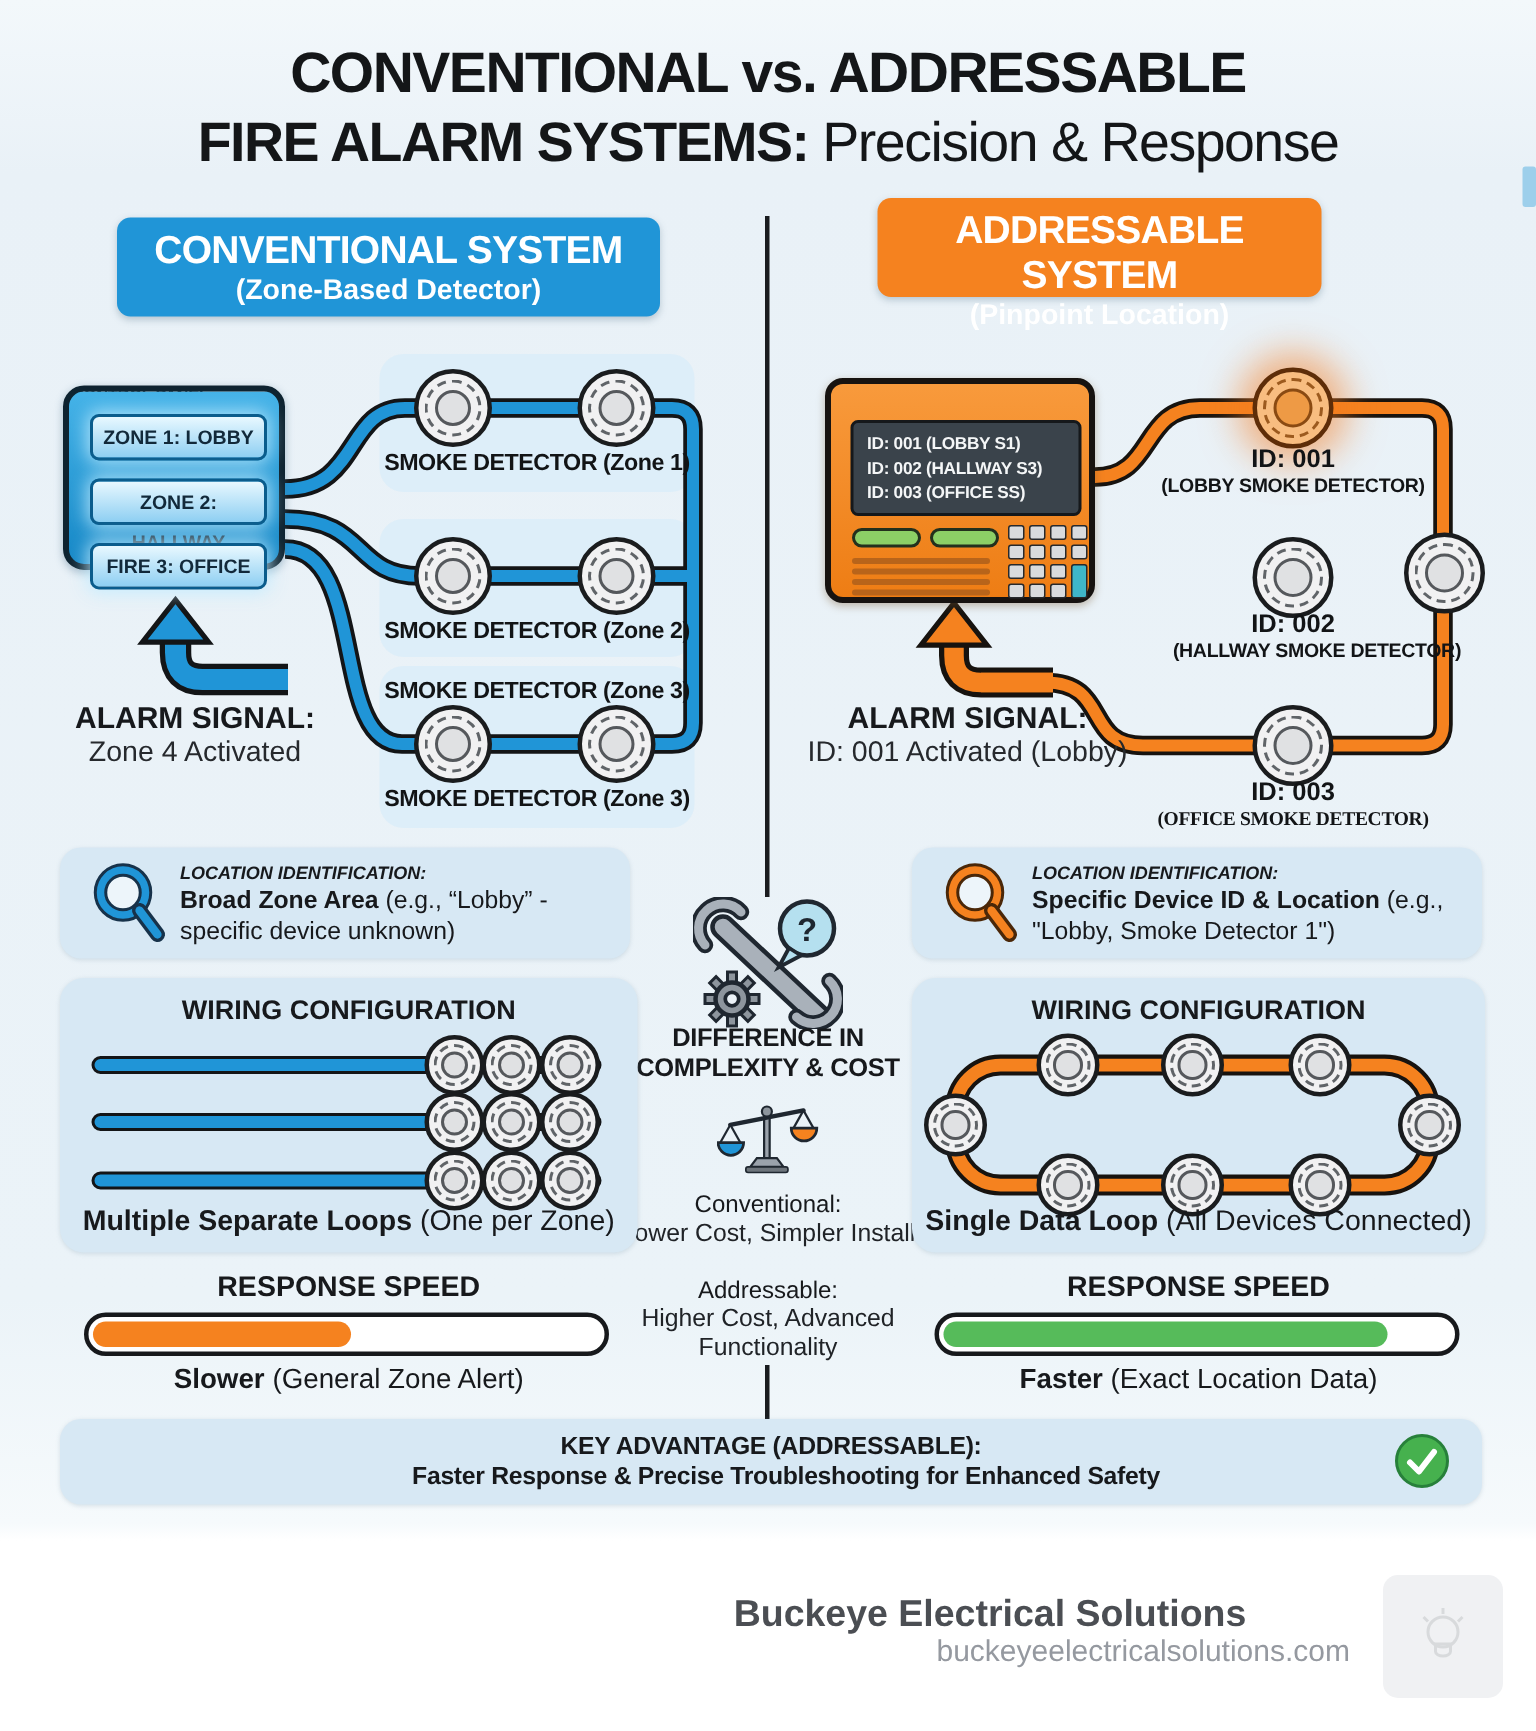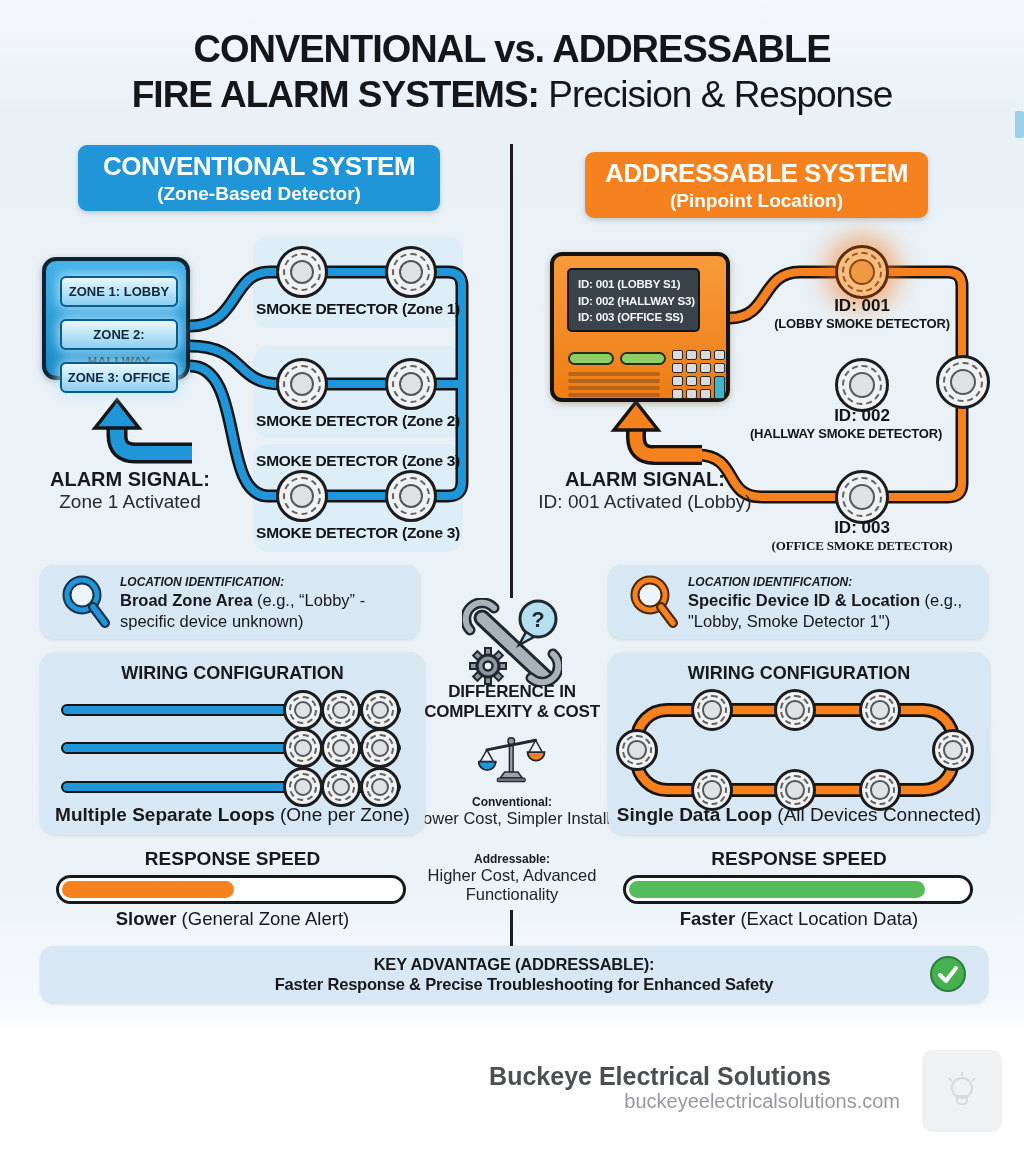--- a/index.html
+++ b/index.html
@@ -31,21 +31,21 @@
   
   .cp-label { font-size:11px; font-weight:800; letter-spacing:-0.2px;margin-top:26px; }
   .panel-blue { background:linear-gradient(180deg,#45b3e8,#1587c6); border:4px solid #0e2330;
                 border-radius:14px; box-shadow:0 2px 6px rgba(60,100,130,.4); }
   .zonebox { position:absolute; left:14px; width:118px; height:31px; border-radius:6px;
              background:linear-gradient(180deg,#e8f8ff,#8ecff2); border:2px solid #0a5c8c;
              font-size:13px; font-weight:800; color:#12293a; text-align:center; line-height:27px;
              box-shadow:0 0 12px 2px rgba(190,235,255,.85); }
   .panel-orange { background:linear-gradient(180deg,#f89a3c,#ee7d14); border:4px solid #171310;
                   border-radius:12px; box-shadow:0 2px 6px rgba(120,90,50,.4); }
-  .screen { position:absolute; left:13px; top:12px; width:133px; height:64px; background:#3a434b;
+  .screen { position:absolute; left:13px; top:24px; width:154px; height:64px; background:#3a434b;
             border:2px solid #15181b; border-radius:5px; padding:6px 9px; }
   .screen div { font-size:11.5px; font-weight:700; color:#f4f6f7; letter-spacing:-0.2px; line-height:1.45; white-space:nowrap; }
   .gbtn { position:absolute; height:13px; background:#8ccf66; border:2px solid #23301d; border-radius:7px; }
   .pline { position:absolute; height:4px; background:#b8641a; border-radius:2px; }
   .keypad { position:absolute; display:grid; grid-template-columns:repeat(4,11px); grid-auto-rows:10px; gap:3px; }
   .key { background:#d9dbdd; border:1.5px solid #26292c; border-radius:2px; }
   .key-teal { background:#3fb6c9; grid-column:4; grid-row:3 / span 2; }
 
   
   .det { position:absolute; border-radius:50%; background:#f1f1f2; border:3px solid #1a1c1e; }
@@ -69,21 +69,21 @@
   .loc-title { font-size:12px; font-weight:800; line-height:1.25;font-style:italic; }
   .loc-body { font-size:16.5px; font-weight:500; line-height:1.25; }
   .hl { font-weight:800; }
 
   .wir-title { font-size:18px; font-weight:800; }
   .wirebar { position:absolute; height:12px; background:#2095d7; border:2.5px solid #131517; border-radius:8px; }
   .caption { font-size:19px; font-weight:500; }
 
   
   .midtext { font-size:17px; font-weight:800; letter-spacing:-0.2px; line-height:1.18; }
-  .costlabel { font-size:12px; font-weight:700; }
+  .costlabel { font-size:16px; font-weight:400; }
   .costdetail { font-size:16.5px; font-weight:500; line-height:1.18; color:#202327; }
 
   
   .speedtitle { font-size:19px; font-weight:800; }
   .speedbar { position:absolute; height:29px; background:#fff; border:3px solid #17191c; border-radius:16px; }
   .speedfill { position:absolute; left:3px; top:3px; bottom:3px; border-radius:11px; }
   .speedcap { font-size:18.5px; font-weight:500; }
 
   .ka-line1 { font-size:16.5px; font-weight:800; letter-spacing:-0.2px; }
   .ka-line2 { font-size:16.5px; font-weight:700; letter-spacing:-0.2px; }
@@ -104,21 +104,21 @@
   </div>
 
   <div class="abs vline" style="top:144px;height:454px;"></div>
   <div class="abs vline" style="top:910px;height:36px;"></div>
   <div class="abs" style="left:1015px;top:111px;width:9px;height:27px;background:#9dcfeb;border-radius:2px;"></div>
 
   <div class="abs pill pill-blue" style="left:78px;top:145px;width:362px;height:66px;">
     <div class="l1">CONVENTIONAL SYSTEM</div>
     <div class="l2">(Zone-Based Detector)</div>
   </div>
-  <div class="abs pill pill-orange" style="left:585px;top:152px;width:343px;height:66px;">
+  <div class="abs pill pill-orange" style="left:585px;top:132px;width:296px;height:66px;">
     <div class="l1">ADDRESSABLE SYSTEM</div>
     <div class="l2">(Pinpoint Location)</div>
   </div>
 
   <div class="abs cp-label" style="left:48px;top:232px;">CONTROL PANEL</div>
 
   <div class="abs groupbox" style="left:253px;top:236px;width:210px;height:92px;"></div>
   <div class="abs groupbox" style="left:253px;top:346px;width:210px;height:92px;"></div>
   <div class="abs groupbox" style="left:253px;top:444px;width:210px;height:108px;"></div>
 
@@ -128,37 +128,37 @@
     <path d="M190,116 C245,116 235,154 280,154 H458" fill="none" stroke="#131517" stroke-width="13"></path>
     <path d="M190,116 C245,116 235,154 280,154 H458" fill="none" stroke="#2095d7" stroke-width="8"></path>
     <path d="M192,223 H135 Q117,223 117,205 V196" fill="none" stroke="#131517" stroke-width="21"></path>
     <path d="M192,223 H135 Q117,223 117,205 V196" fill="none" stroke="#2095d7" stroke-width="14"></path>
     <polygon points="95,198 139,198 117,170" fill="#2095d7" stroke="#131517" stroke-width="3.5"></polygon>
   </svg>
 
   <div class="abs panel-blue" style="left:42px;top:257px;width:148px;height:123px;">
     <div class="zonebox" style="top:15px;">ZONE 1: LOBBY</div>
     <div class="zonebox" style="top:58px;">ZONE 2: HALLWAY</div>
-    <div class="zonebox" style="top:101px;">ZONE 3: OFFICE</div>
+    <div class="zonebox" style="top:101px;">FIRE 3: OFFICE</div>
   </div>
 
   <span class="det" style="left:276px;top:246px;width:52px;height:52px;"></span>
   <span class="det" style="left:385px;top:246px;width:52px;height:52px;"></span>
   <span class="det" style="left:276px;top:358px;width:52px;height:52px;"></span>
   <span class="det" style="left:385px;top:358px;width:52px;height:52px;"></span>
   <span class="det" style="left:276px;top:470px;width:52px;height:52px;"></span>
   <span class="det" style="left:385px;top:470px;width:52px;height:52px;"></span>
 
   <div class="abs c detlabel" style="left:253px;top:300px;width:210px;">SMOKE DETECTOR (Zone 1)</div>
   <div class="abs c detlabel" style="left:253px;top:412px;width:210px;">SMOKE DETECTOR (Zone 2)</div>
   <div class="abs c detlabel" style="left:253px;top:452px;width:210px;">SMOKE DETECTOR (Zone 3)</div>
   <div class="abs c detlabel" style="left:253px;top:524px;width:210px;">SMOKE DETECTOR (Zone 3)</div>
 
   <div class="abs c alarmtitle" style="left:25px;top:468px;width:210px;">ALARM SIGNAL:</div>
-  <div class="abs c alarmdetail" style="left:25px;top:491px;width:210px;">Zone 1 Activated</div>
+  <div class="abs c alarmdetail" style="left:25px;top:491px;width:210px;">Zone 4 Activated</div>
 
   <div class="abs cp-label" style="left:570px;top:232px;">CONTROL PANEL</div>
 
   <svg class="abs" style="left:512px;top:230px;" width="512" height="330" viewBox="0 0 512 330">
     <path d="M218,88 C258,88 248,42 288,42 H436 Q450,42 450,56 V253 Q450,267 436,267 H250 C210,267 228,225 185,225" fill="none" stroke="#17130f" stroke-width="13"></path>
     <path d="M218,88 C258,88 248,42 288,42 H436 Q450,42 450,56 V253 Q450,267 436,267 H250 C210,267 228,225 185,225" fill="none" stroke="#f5821f" stroke-width="8"></path>
     <path d="M190,225 H142 Q124,225 124,207 V198" fill="none" stroke="#17130f" stroke-width="20"></path>
     <path d="M190,225 H142 Qu124,225 124,207 V198" fill="none" stroke="#f5821f" stroke-width="13"></path>
     <path d="M190,225 H142 Q124,225 124,207 V198" fill="none" stroke="#f5821f" stroke-width="13"></path>
     <polygon points="102,200 146,200 124,172" fill="#f5821f" stroke="#17130f" stroke-width="3.5"></polygon>
@@ -196,21 +196,21 @@
   </div>
 
   <span class="det det-alarm" style="left:835px;top:245px;width:54px;height:54px;"></span>
   <span class="det" style="left:835px;top:358px;width:54px;height:54px;"></span>
   <span class="det" style="left:936px;top:355px;width:54px;height:54px;"></span>
   <span class="det" style="left:835px;top:470px;width:54px;height:54px;"></span>
 
   <div class="abs c idlabel" style="left:742px;top:296px;width:240px;">ID: 001</div>
   <div class="abs c idname" style="left:742px;top:316px;width:240px;">(LOBBY SMOKE DETECTOR)</div>
   <div class="abs c idlabel" style="left:742px;top:406px;width:240px;">ID: 002</div>
-  <div class="abs c idname" style="left:726px;top:426px;width:240px;">(HALLWAY SMOKE DETECTOR)</div>
+  <div class="abs c idname" style="left:758px;top:426px;width:240px;">(HALLWAY SMOKE DETECTOR)</div>
   <div class="abs c idlabel" style="left:742px;top:518px;width:240px;">ID: 003</div>
   <div class="abs c idname" style="left:742px;top:538px;width:240px;font-family:Liberation Serif, serif;">(OFFICE SMOKE DETECTOR)</div>
 
   <div class="abs c alarmtitle" style="left:525px;top:468px;width:240px;">ALARM SIGNAL:</div>
   <div class="abs c alarmdetail" style="left:525px;top:491px;width:240px;">ID: 001 Activated (Lobby)</div>
 
   <div class="abs infobox" style="left:40px;top:565px;width:380px;height:74px;">
     <svg class="abs" style="left:18px;top:8px;" width="54" height="60" viewBox="0 0 54 60">
       <circle cx="24" cy="22" r="15" fill="rgba(255,255,255,.55)" stroke="#17324a" stroke-width="9"></circle>
       <circle cx="24" cy="22" r="15" fill="none" stroke="#2095d7" stroke-width="5"></circle>

